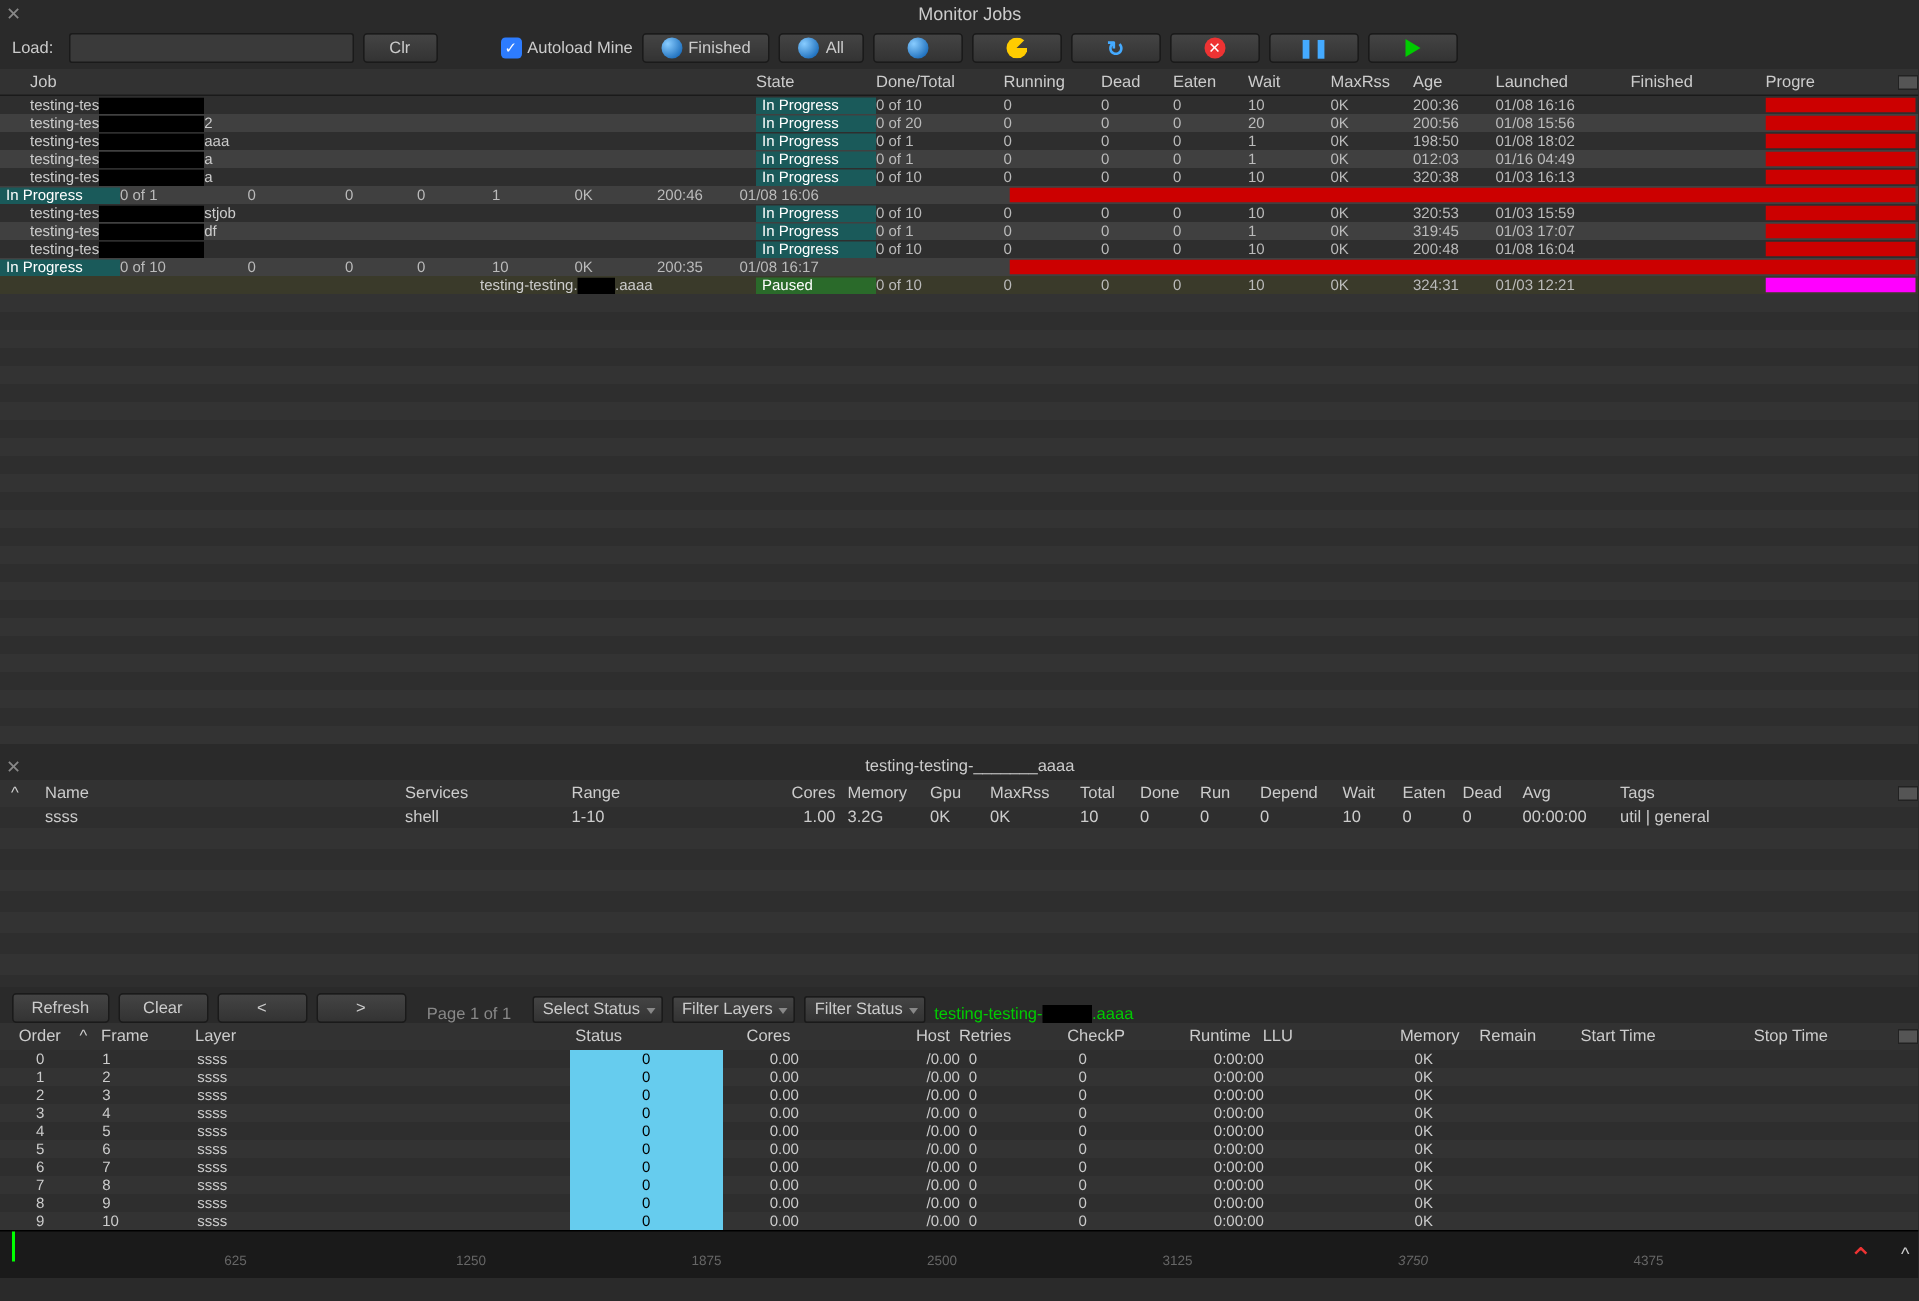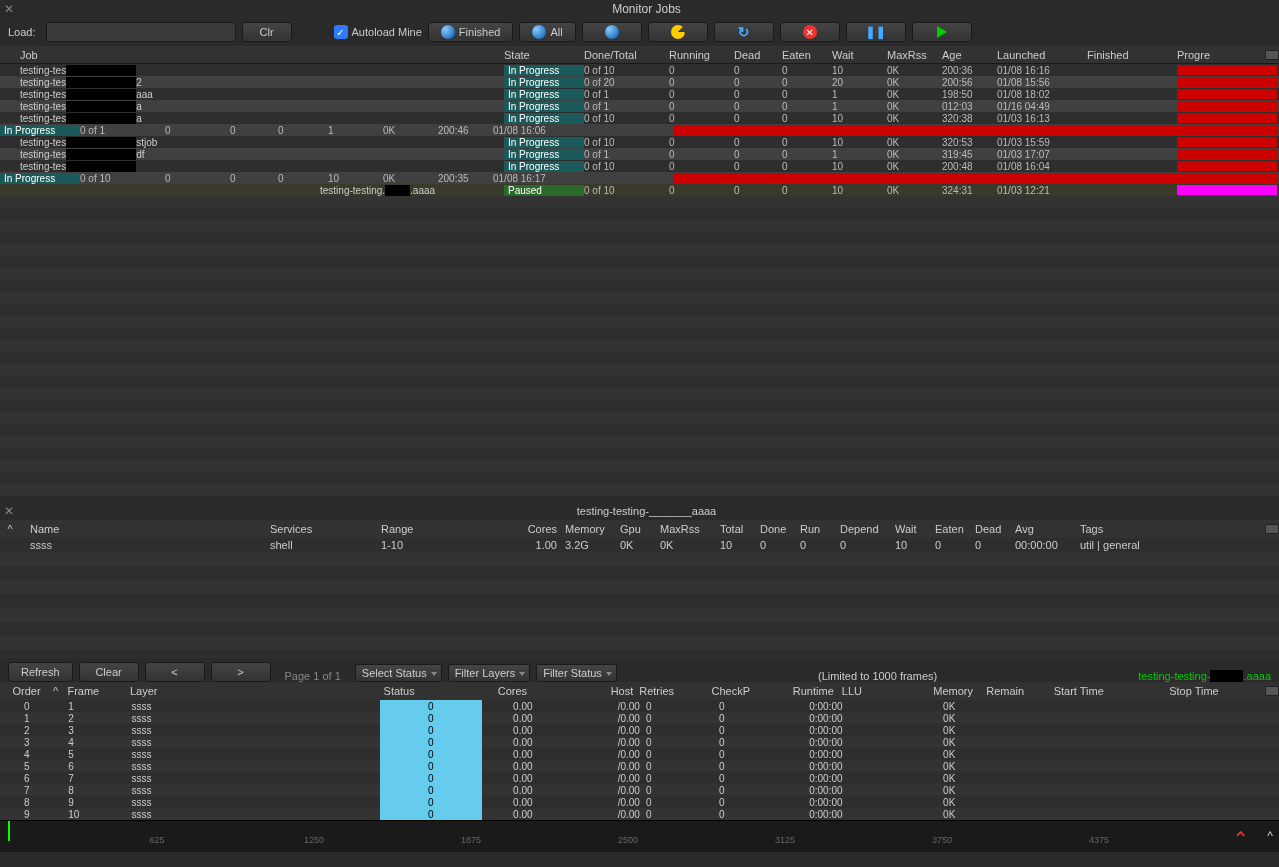--- a/index.html
+++ b/index.html
@@ -432,21 +432,20 @@
 
 <div class="frames-toolbar">
   <button class="btn">Refresh</button>
   <button class="btn">Clear</button>
   <button class="btn">&lt;</button>
   <button class="btn">&gt;</button>
   <span class="page-info">Page 1 of 1</span>
   <span class="dropdown">Select Status</span>
   <span class="dropdown">Filter Layers</span>
   <span class="dropdown">Filter Status</span>
-  <span class="limit-info">(Limited to 1000 frames)</span>
   <span class="job-link">
     <span>testing-testing-</span><span class="redacted">xxxxxx</span><span>.aaaa</span>
   </span>
 </div>
 
 <div class="frames-header">
   <div class="f-order">Order</div>
   <div style="width:15px">^</div>
   <div class="f-frame">Frame</div>
   <div class="f-layer">Layer</div>

